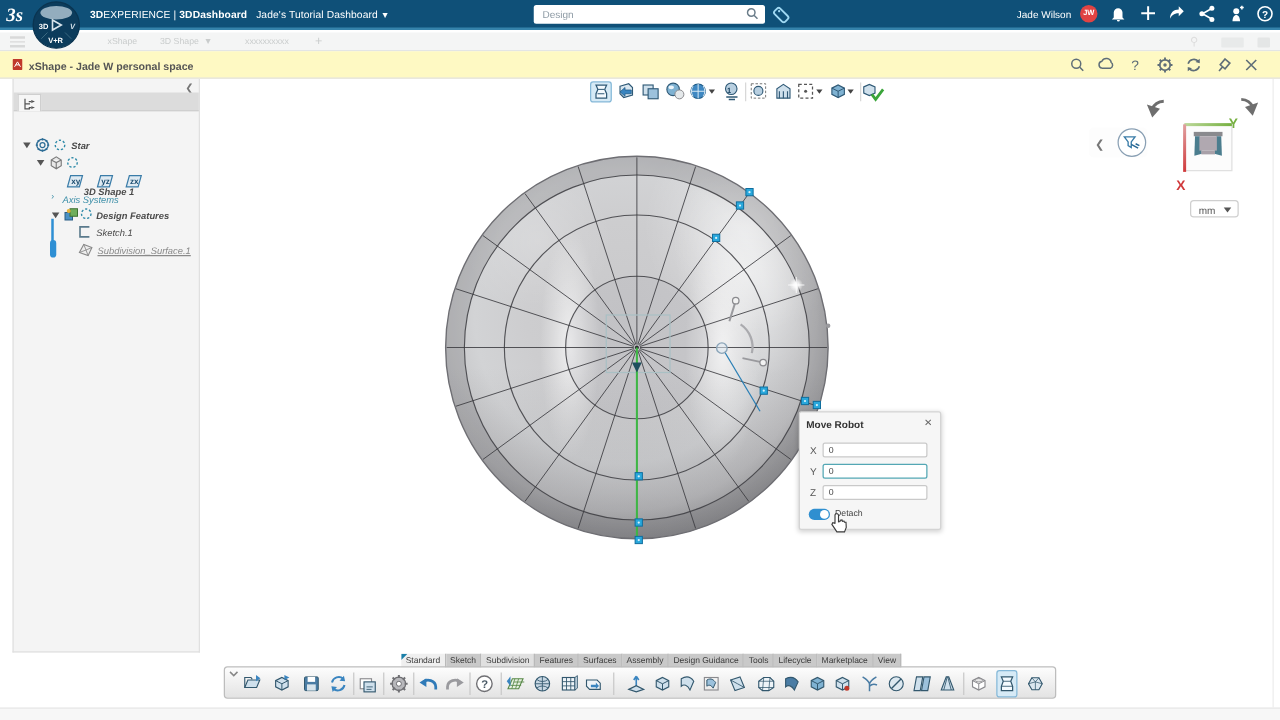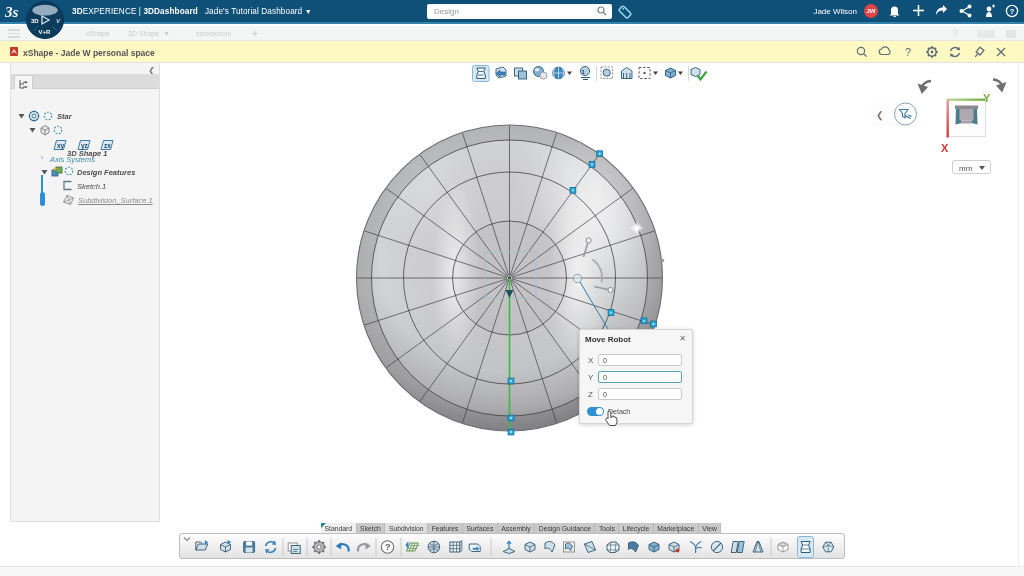--- a/index.html
+++ b/index.html
@@ -27,21 +27,21 @@
 #lpanel .collapse { position:absolute; right:4px; top:3px; color:#777; font-size:8px; }
 #ltabs { position:absolute; left:0; top:11px; width:148px; height:15px; background:#dcdcdc; border-bottom:1px solid #cfcfcf; }
 #ltabs .ticon { position:absolute; left:3px; top:1px; width:19px; height:14px; background:#f6f6f6; border:1px solid #cfcfcf; border-bottom:none; }
 #dmhead { position:absolute; left:0; top:26px; width:148px; height:17px; border-bottom:1px solid #dcdcdc; }
 #dmhead span { position:absolute; left:6px; top:4px; font-size:7.5px; color:#4a4a4a; }
 #dmhead .dots { position:absolute; right:6px; top:3px; color:#666; font-size:8px; letter-spacing:0; }
 .trow { position:absolute; font-size:7.5px; color:#4a4a4a; white-space:nowrap;font-style:italic; }
 
 #statusbar { position:absolute; left:0; top:566px; width:1024px; height:10px; background:#f7f7f7; border-top:1px solid #e8e8e8; }
 
-#dlg { position:absolute; left:579px; top:266px; width:114px; height:95px; background:#f6f6f6; border:1px solid #d4d4d4; border-radius:2px; box-shadow:0 1px 4px rgba(0,0,0,0.18); z-index:10; }
+#dlg { position:absolute; left:639px; top:266px; width:114px; height:95px; background:#f6f6f6; border:1px solid #d4d4d4; border-radius:2px; box-shadow:0 1px 4px rgba(0,0,0,0.18); z-index:10; }
 #dlg .dtitle { position:absolute; left:5px; top:5px; font-size:8px; font-weight:bold; color:#333; }
 #dlg .dclose { position:absolute; right:6px; top:4px; font-size:8px; color:#666; }
 .drow { position:absolute; left:0; width:114px; height:13px; }
 .drow .lab { position:absolute; left:8px; top:2px; font-size:8px; color:#555; }
 .drow input { position:absolute; left:18px; top:0; width:84px; height:12px; border:1px solid #c9c9c9; border-radius:2px; background:#fff; font-size:7px; color:#444; padding-left:4px; font-family:"Liberation Sans",sans-serif; }
 .drow input.hl { border:1px solid #53a7b4; }
 #toggle { position:absolute; left:7px; top:77px; width:17px; height:9px; background:#2f8fd0; border-radius:5px; }
 #toggle::after { content:""; position:absolute; right:1px; top:1px; width:7px; height:7px; background:#fff; border-radius:50%; }
 #dlg .dlab { position:absolute; left:28px; top:78px; font-size:7px; color:#444; }
 

